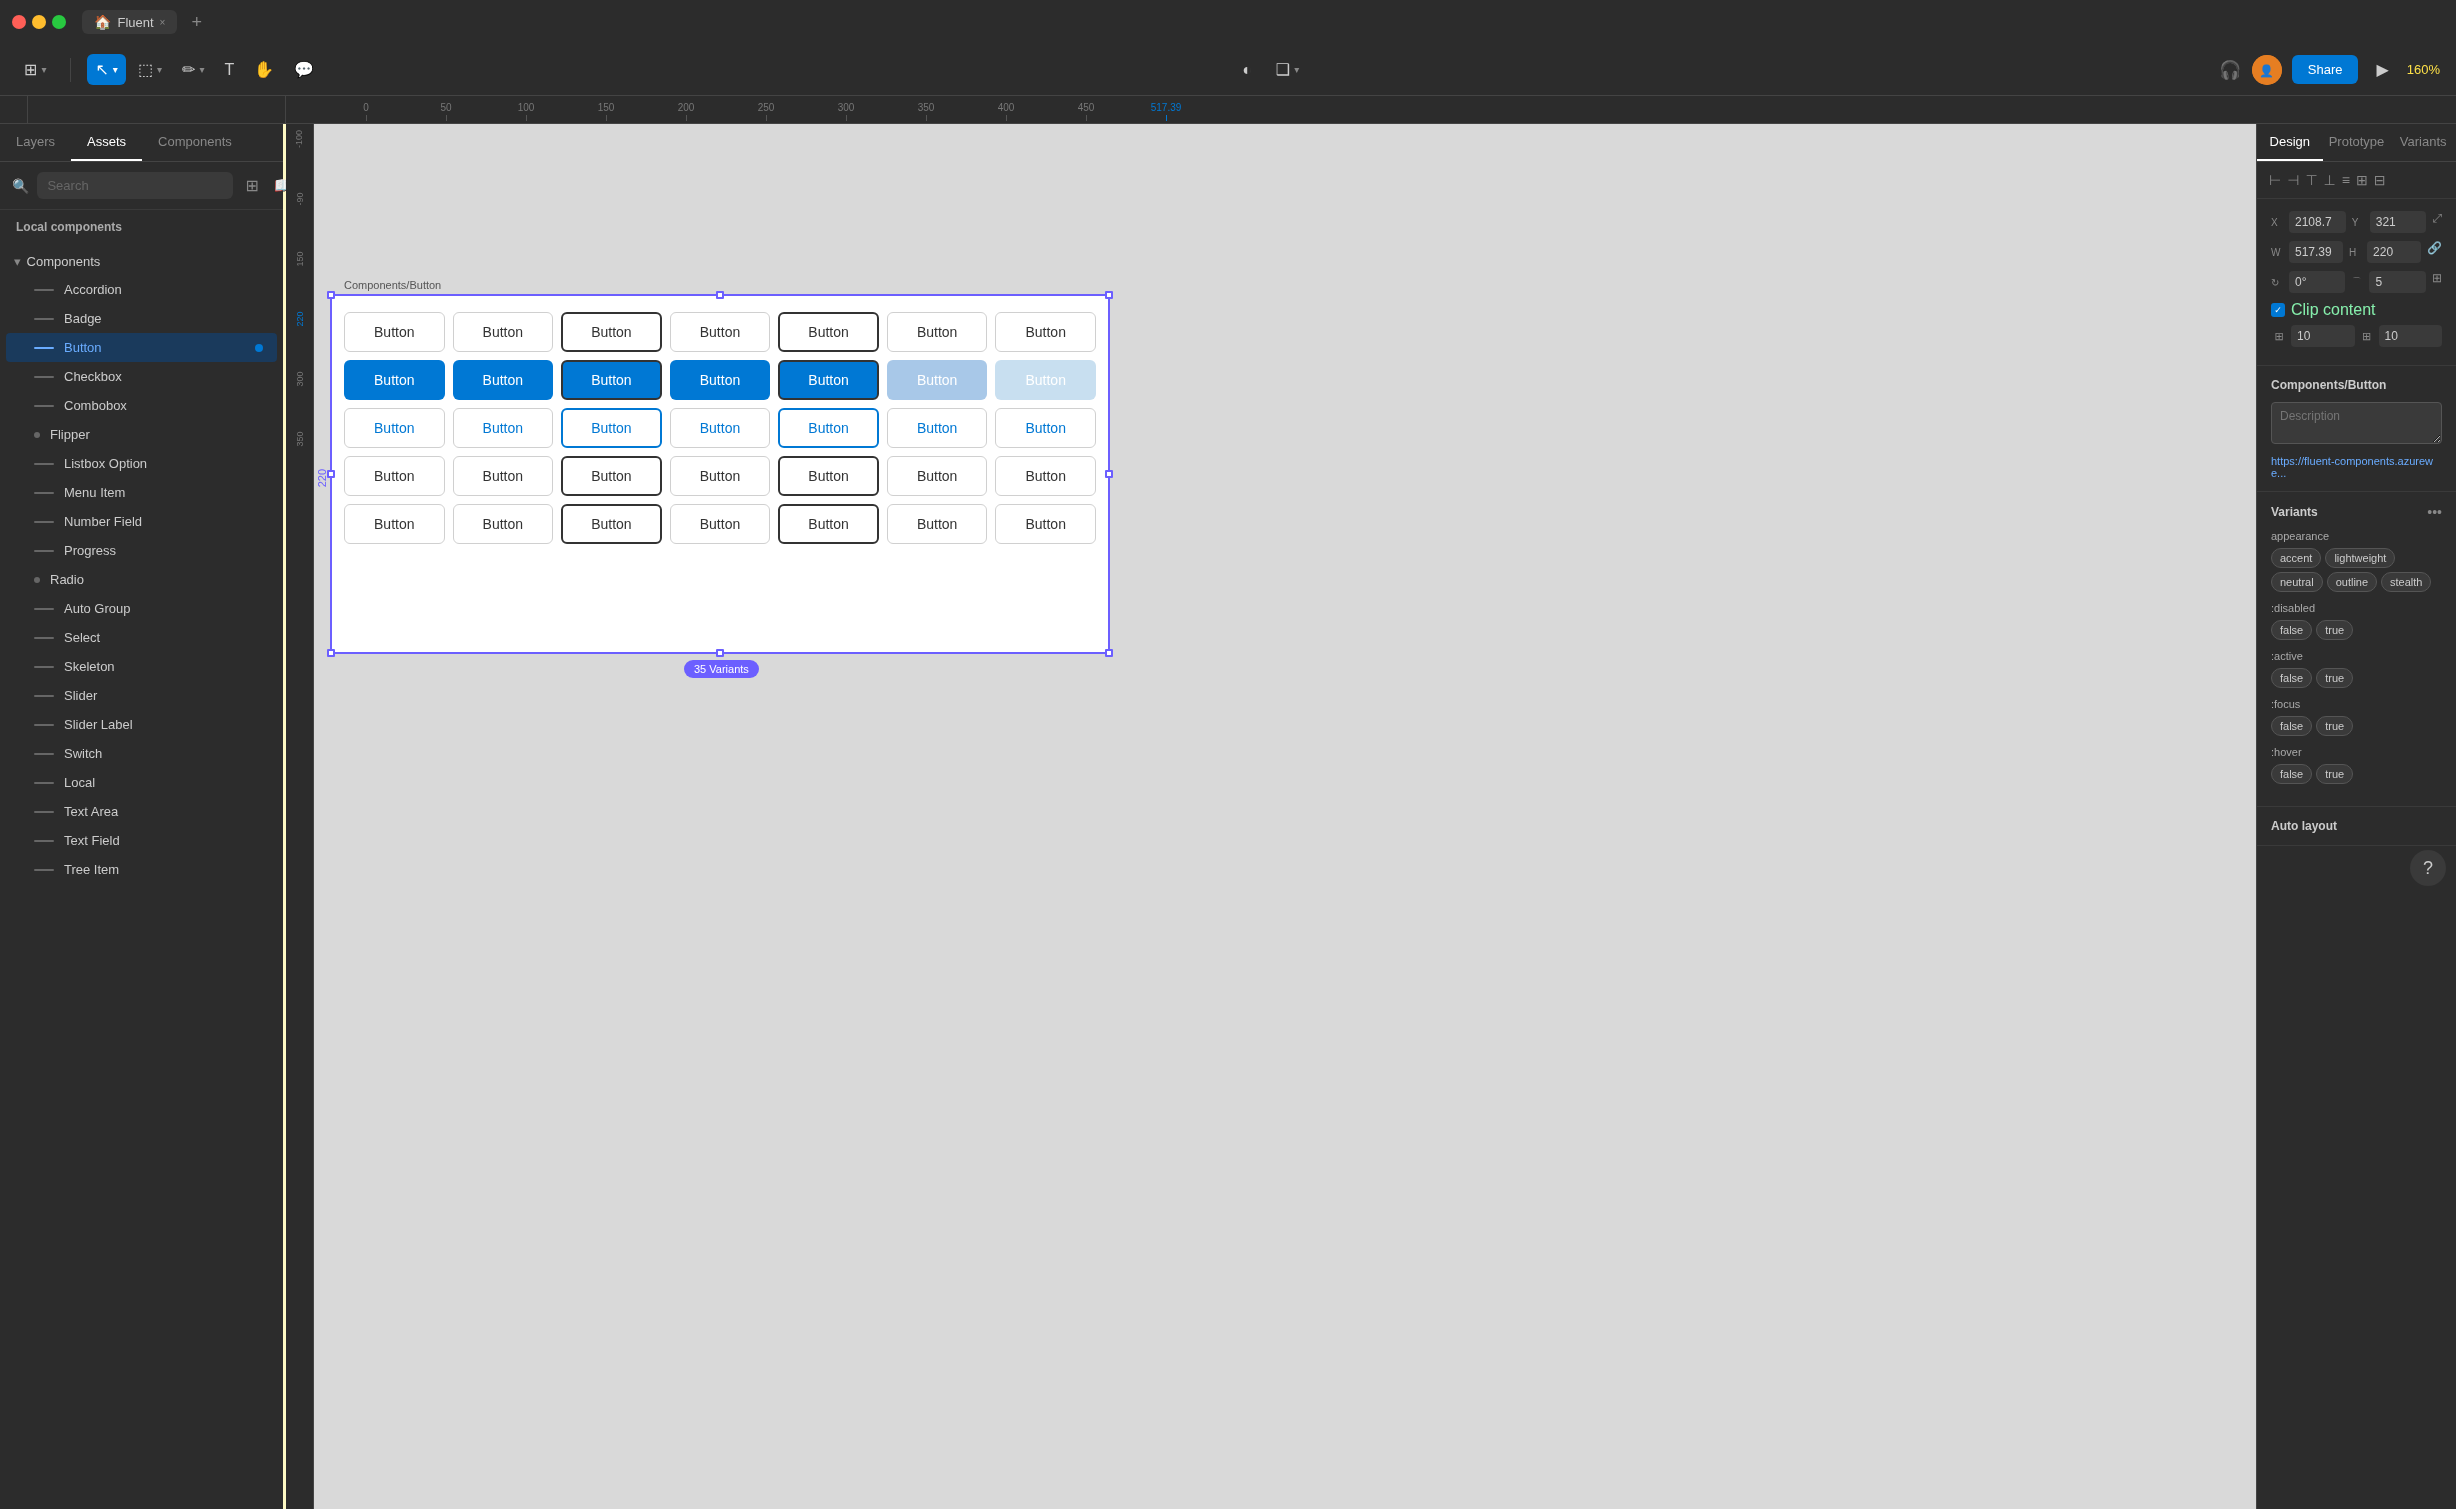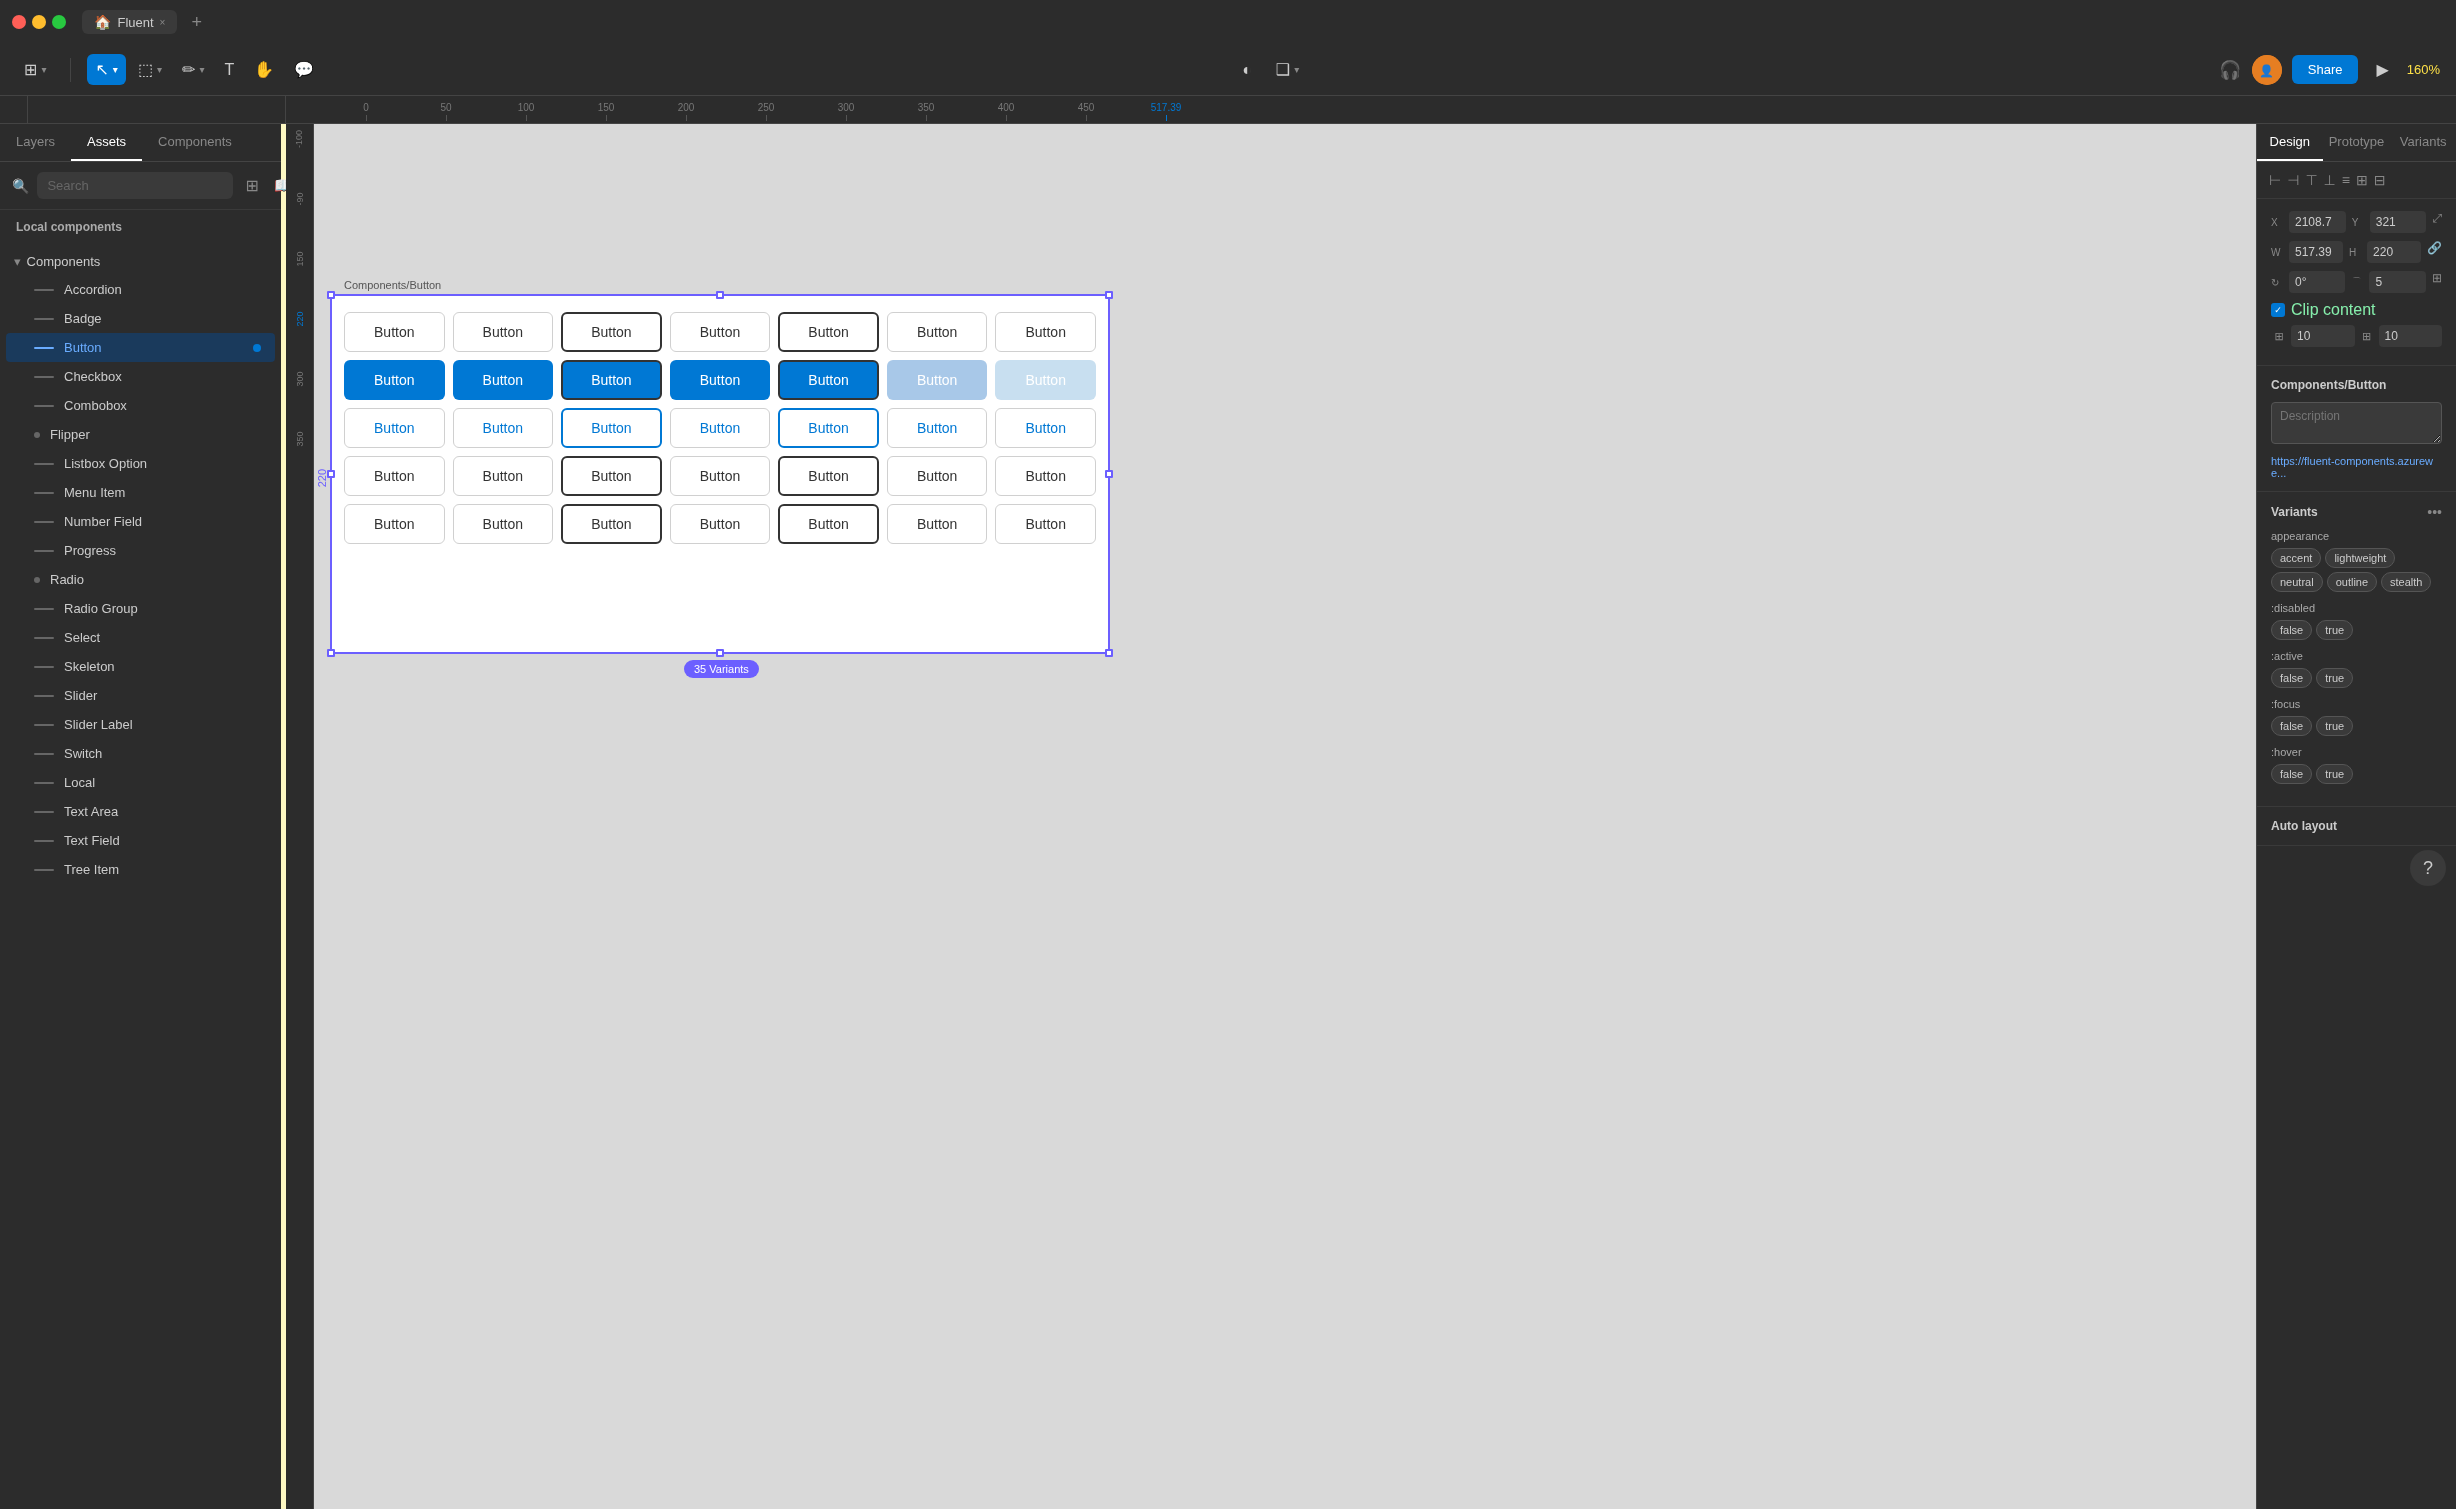--- a/index.html
+++ b/index.html
@@ -24,21 +24,21 @@
     .toolbar-sep { width: 1px; height: 24px; background: #444; margin: 0 4px; }
     .toolbar-spacer { flex: 1; }
     .toolbar-center { display: flex; align-items: center; gap: 8px; }
     .toolbar-right { display: flex; align-items: center; gap: 10px; }
     .share-btn { background: #0078d4; color: #fff; border: none; border-radius: 6px; padding: 7px 16px; font-size: 13px; cursor: pointer; font-weight: 500; }
     .avatar { width: 30px; height: 30px; border-radius: 50%; background: #e67e22; display: flex; align-items: center; justify-content: center; font-size: 12px; overflow: hidden; }
     .zoom-label { font-size: 13px; color: #fde047; }
     .headphone-icon { font-size: 18px; color: #ccc; }
 
     
-    #left-panel { width: 286px; min-width: 286px; background: #2c2c2c; border-right: 5px solid #fef9c3; display: flex; flex-direction: column; }
+    #left-panel { width: 286px; min-width: 286px; background: #2c2c2c; border-right: 3px solid #fef9c3; display: flex; flex-direction: column; }
     .panel-tabs { display: flex; gap: 0; border-bottom: 1px solid #444; }
     .panel-tab { padding: 10px 16px; font-size: 13px; color: #888; cursor: pointer; border-bottom: 2px solid transparent; }
     .panel-tab.active { color: #fff; border-bottom-color: #fff; }
     .search-row { display: flex; align-items: center; gap: 8px; padding: 10px 12px; border-bottom: 1px solid #3a3a3a; }
     .search-input { flex: 1; background: #3a3a3a; border: none; border-radius: 6px; padding: 6px 10px; color: #ccc; font-size: 13px; outline: none; }
     .search-input::placeholder { color: #666; }
     .icon-btn { background: none; border: none; color: #888; cursor: pointer; font-size: 16px; padding: 4px; }
     .section-label { padding: 10px 16px 6px; font-size: 12px; font-weight: 600; color: #aaa; }
     .components-section { padding: 8px 0; }
     .components-header { display: flex; align-items: center; gap: 6px; padding: 6px 14px; font-size: 13px; color: #ccc; cursor: pointer; }
@@ -289,21 +289,21 @@
         <div class="component-item">
           <div class="comp-icon"></div>
           <span>Progress</span>
         </div>
         <div class="component-item">
           <div class="comp-icon-dot"></div>
           <span>Radio</span>
         </div>
         <div class="component-item">
           <div class="comp-icon"></div>
-          <span>Radio Group</span>
+          <span>Auto Group</span>
         </div>
         <div class="component-item">
           <div class="comp-icon"></div>
           <span>Select</span>
         </div>
         <div class="component-item">
           <div class="comp-icon"></div>
           <span>Skeleton</span>
         </div>
         <div class="component-item">

